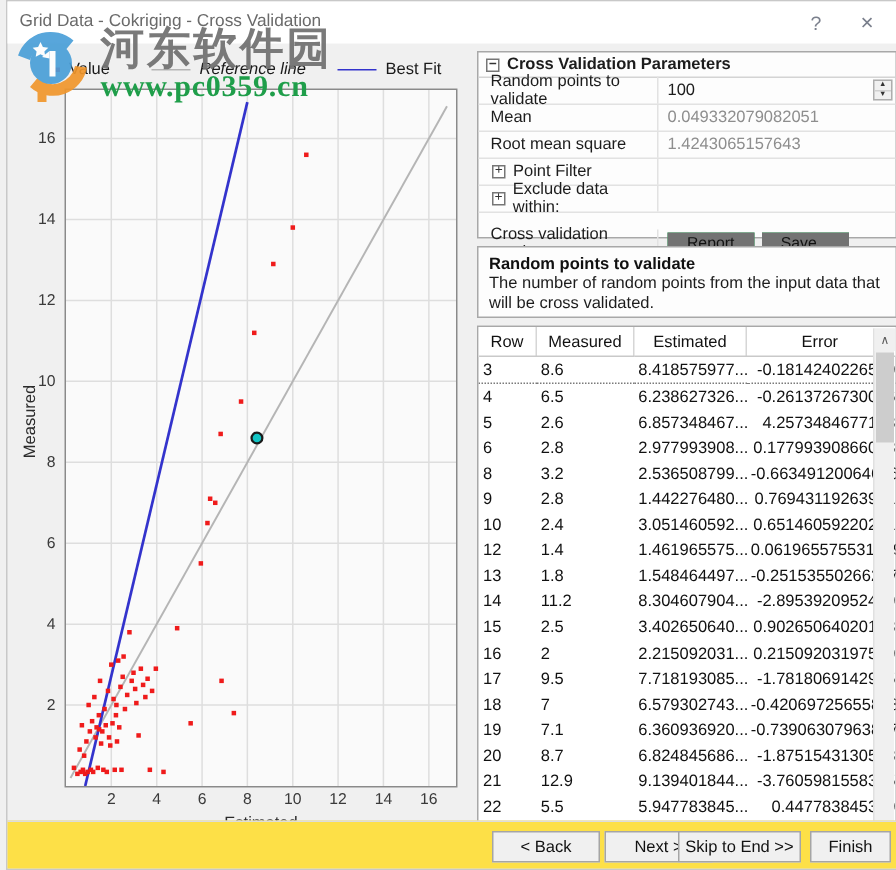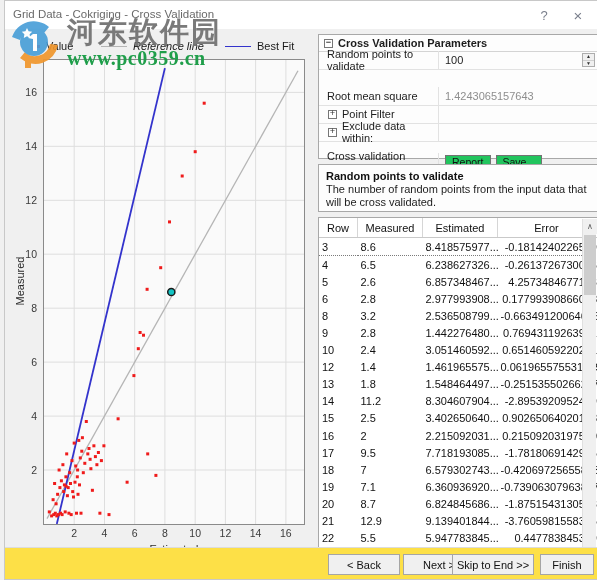--- a/index.html
+++ b/index.html
@@ -100,21 +100,21 @@
   .spin{
     position:absolute;right:2px;top:2px;width:13px;height:14px;
     border:1px solid #adadad;background:#f0f0f0;box-sizing:border-box;
     display:flex;flex-direction:column;
   }
   .spin div{flex:1;display:flex;align-items:center;justify-content:center;
     font-size:5px;color:#333;line-height:1;}
   .spin div:first-child{border-bottom:1px solid #d0d0d0;}
   .minibtn{
     height:14px;min-width:40px;padding:0 6px;margin-right:5px;
-    border:1px solid #737373;background:#22c55e;
+    border:7px solid #737373;background:#22c55e;
     font-size:10.5px;color:#111;
     display:inline-flex;align-items:center;justify-content:center;
     box-sizing:border-box;font-family:"Liberation Sans",sans-serif;
   }
 
   .desc{
     position:absolute;left:0;top:130px;width:280px;height:48px;
     background:#fdfdfd;border:1px solid #a8a8a8;box-sizing:border-box;
     padding:5px 7px;
   }
@@ -342,20 +342,24 @@
         <div class="pname">Random points to validate</div>
         <div class="pval">
           <span>100</span>
           <span class="spin">
             <div>▲</div>
             <div>▼</div>
           </span>
         </div>
       </div>
 
+      <div class="prow" style="top:34px;">
+        <div class="pname">Mean</div>
+        <div class="pval gray">0.049332079082051</div>
+      </div>
 
       <div class="prow" style="top:52px;">
         <div class="pname">Root mean square</div>
         <div class="pval gray">1.4243065157643</div>
       </div>
 
       <div class="prow" style="top:70px;">
         <div class="pname sub">
           <span class="expander">+</span>
           <span>Point Filter</span>

